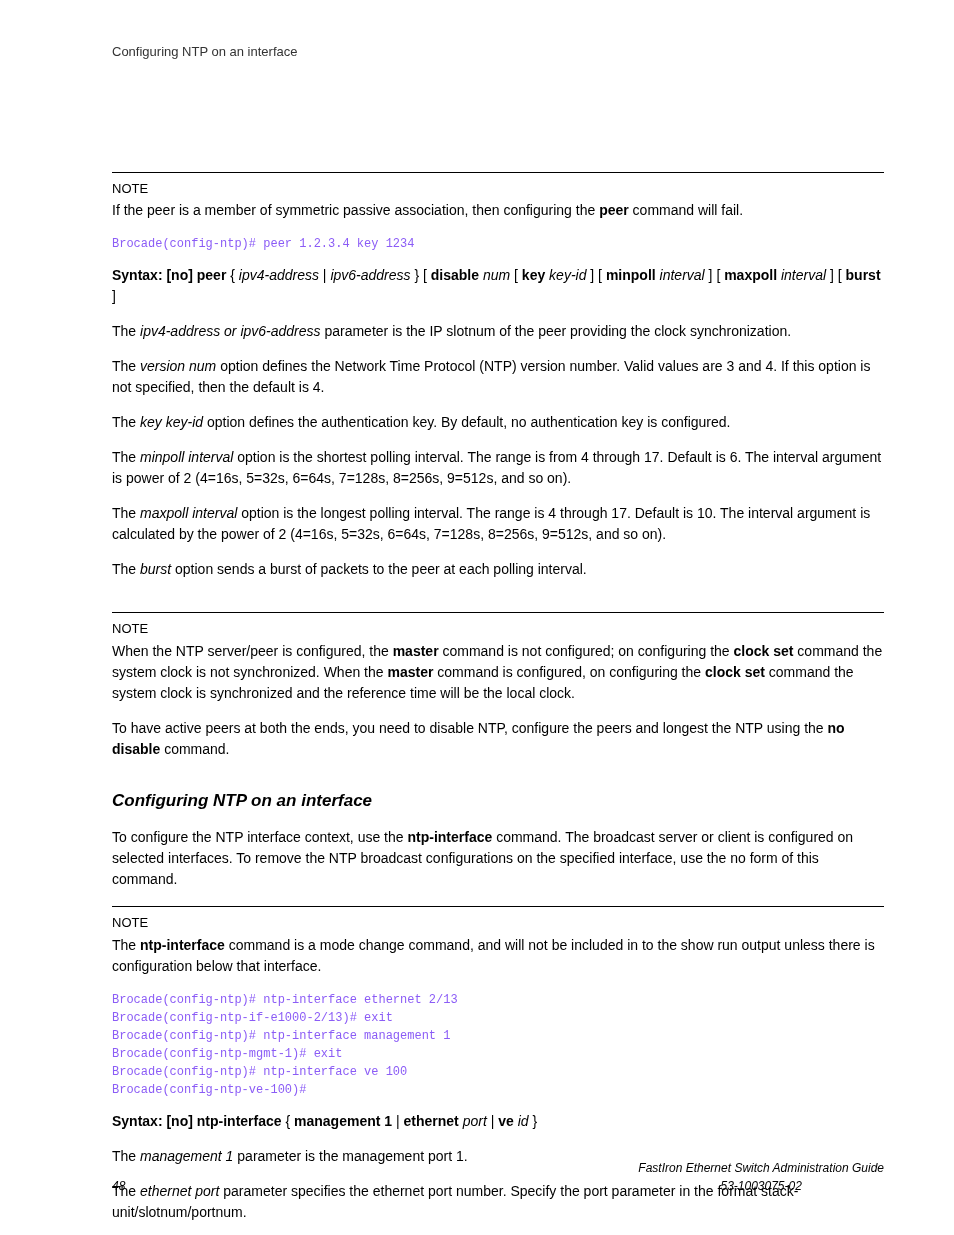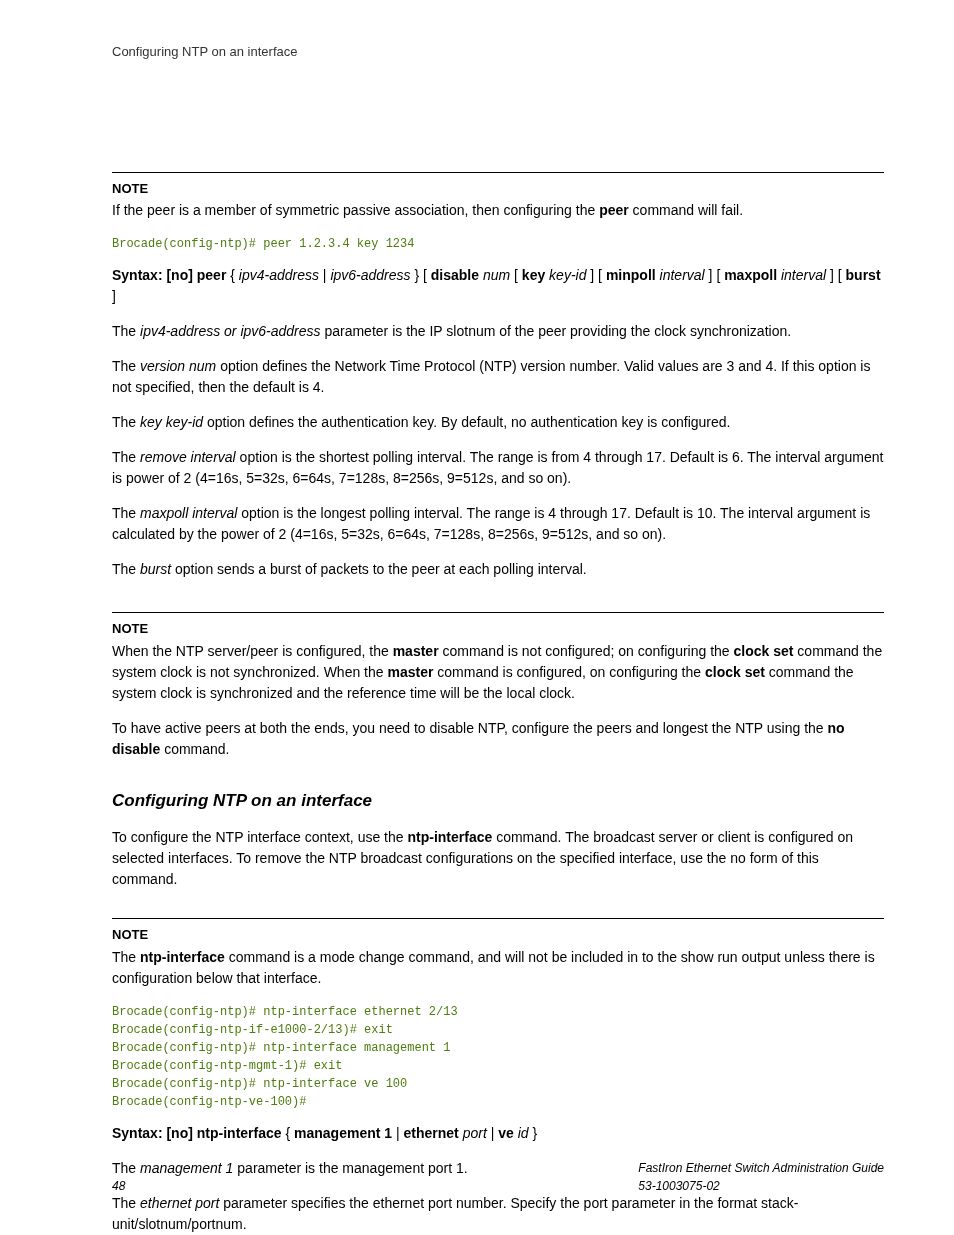--- a/index.html
+++ b/index.html
@@ -18,35 +18,35 @@
       font-size: 13px;
       color: #333;
       margin-bottom: 110px;
     }
     .hr {
       border: none;
       border-top: 1.5px solid #000;
       margin: 0;
     }
     .note-label {
-      font-weight: bold;
+      font-weight: normal;
       font-size: 13px;
       margin-top: 6px;
       margin-bottom: 2px;
     }
     .para {
       font-size: 14px;
       margin-bottom: 14px;
     }
     .code-block {
       font-family: "Courier New", Courier, monospace;
       font-size: 12px;
       white-space: pre;
       margin: 8px 0 12px 0;
-      color: #4d7c0f;
+      color: #8b5cf6;
     }
     .section-heading {
       font-family: Arial, Helvetica, sans-serif;
       font-style: italic;
       font-weight: bold;
       font-size: 17px;
       margin-top: 28px;
       margin-bottom: 14px;
     }
     .footer {
@@ -54,21 +54,21 @@
       bottom: 40px;
       left: 112px;
       right: 70px;
       display: flex;
       justify-content: space-between;
       align-items: flex-end;
       font-size: 12px;
       font-style: italic;
     }
     .footer-right {
-      text-align: left;
+      text-align: center;
     }
     b { font-weight: bold; }
     i { }
   </style>
 </head>
 <body>
 
 <div class="header-text">Configuring NTP on an interface</div>
 
 <hr class="hr">
@@ -89,21 +89,21 @@
 
 <div class="para">
   <span>The </span><i>version num</i><span> option defines the Network Time Protocol (NTP) version number. Valid values are 3 and 4. If this option is not specified, then the default is 4.</span>
 </div>
 
 <div class="para">
   <span>The </span><i>key key-id</i><span> option defines the authentication key. By default, no authentication key is configured.</span>
 </div>
 
 <div class="para">
-  <span>The </span><i>remove interval</i><span> option is the shortest polling interval. The range is from 4 through 17. Default is 6. The interval argument is power of 2 (4=16s, 5=32s, 6=64s, 7=128s, 8=256s, 9=512s, and so on).</span>
+  <span>The </span><i>minpoll interval</i><span> option is the shortest polling interval. The range is from 4 through 17. Default is 6. The interval argument is power of 2 (4=16s, 5=32s, 6=64s, 7=128s, 8=256s, 9=512s, and so on).</span>
 </div>
 
 <div class="para">
   <span>The </span><i>maxpoll interval</i><span> option is the longest polling interval. The range is 4 through 17. Default is 10. The interval argument is calculated by the power of 2 (4=16s, 5=32s, 6=64s, 7=128s, 8=256s, 9=512s, and so on).</span>
 </div>
 
 <div class="para" style="margin-bottom:32px;">
   <span>The </span><i>burst</i><span> option sends a burst of packets to the peer at each polling interval.</span>
 </div>
 
@@ -112,21 +112,21 @@
 <div class="para">
   <span>When the NTP server/peer is configured, the </span><b>master</b><span> command is not configured; on configuring the </span><b>clock set</b><span> command the system clock is not synchronized. When the </span><b>master</b><span> command is configured, on configuring the </span><b>clock set</b><span> command the system clock is synchronized and the reference time will be the local clock.</span>
 </div>
 
 <div class="para">
   <span>To have active peers at both the ends, you need to disable NTP, configure the peers and longest the NTP using the </span><b>no disable</b><span> command.</span>
 </div>
 
 <div class="section-heading">Configuring NTP on an interface</div>
 
-<div class="para" style="margin-bottom:28px;">
+<div class="para" style="margin-bottom:16px;">
   <span>To configure the NTP interface context, use the </span><b>ntp-interface</b><span> command. The broadcast server or client is configured on selected interfaces. To remove the NTP broadcast configurations on the specified interface, use the no form of this command.</span>
 </div>
 
 <hr class="hr">
 <div class="note-label">NOTE</div>
 <div class="para">
   <span>The </span><b>ntp-interface</b><span> command is a mode change command, and will not be included in to the show run output unless there is configuration below that interface.</span>
 </div>
 
 <div class="code-block">Brocade(config-ntp)# ntp-interface ethernet 2/13

